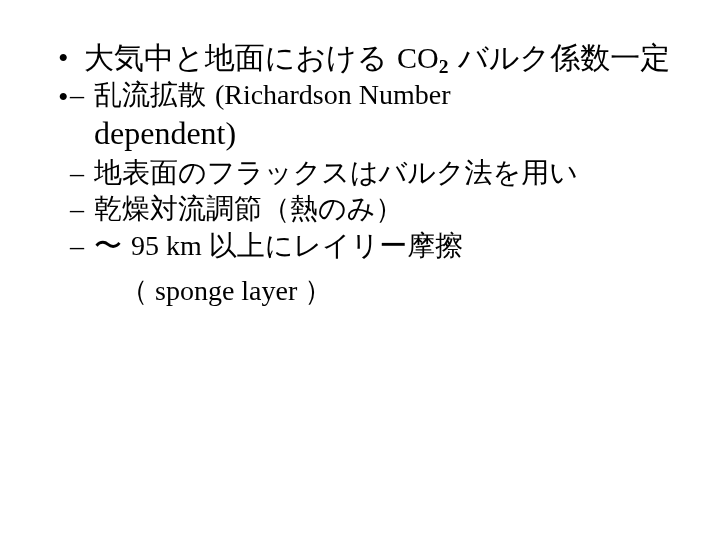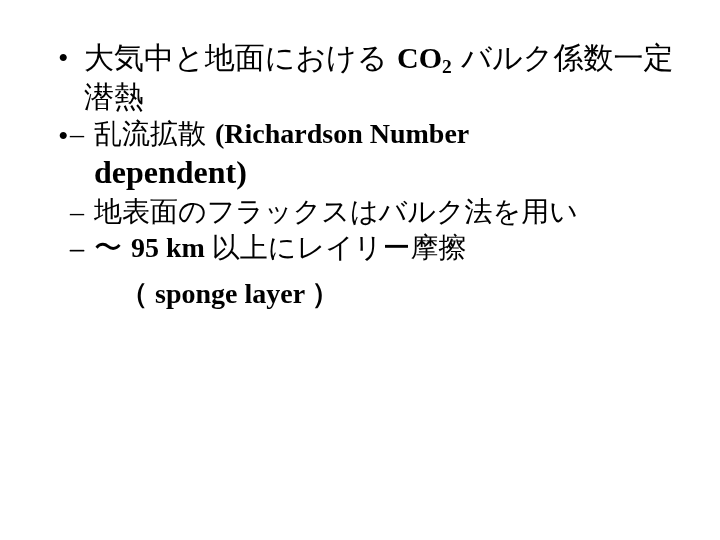--- a/index.html
+++ b/index.html
@@ -67,21 +67,21 @@
     font-size: 32px;
     line-height: 1.30;
   }
   .cont3 {
     padding-left: 92px;
     font-size: 28px;
     line-height: 1.30;
     margin-top: 9px;
   }
   .bold {
-    font-weight: bold;
+    font-weight: normal;
     text-align: right;
   }
   sub {
     font-size: 0.65em;
     vertical-align: baseline;
     position: relative;
     top: 0.28em;
     font-weight: bold;
   }
   .jp {
@@ -93,23 +93,20 @@
 <body>
 
 <div class="slide">
   <ul class="content-list">
 
     <li class="lvl1">
       <span class="bullet">•</span>
       <span class="jp">大気中と地面における </span><span class="bold">CO</span><sub>2</sub><span class="jp"> バルク係数一定</span>
     </li>
 
-    <li class="cont1">
-      <span class="jp">潜熱</span>
-    </li>
 
 
     <li class="lvl1">
       <span class="bullet">•</span>
     </li>
 
     <li class="lvl2">
       <span class="dash">–</span>
       <span class="jp">乱流拡散 </span><span class="bold">(Richardson Number</span>
     </li>
@@ -119,20 +116,21 @@
     </li>
 
     <li class="lvl2">
       <span class="dash">–</span>
       <span class="jp">地表面のフラックスはバルク法を用い</span>
     </li>
 
 
     <li class="lvl2">
       <span class="dash">–</span>
+      <span class="jp">乾燥対流調節（熱のみ）</span>
     </li>
 
     <li class="lvl2">
       <span class="dash">–</span>
       <span class="jp">〜 </span><span class="bold">95 km </span><span class="jp">以上にレイリー摩擦</span>
     </li>
 
     <li class="cont3">
       <span class="bold">（ sponge layer ）</span>
     </li>

